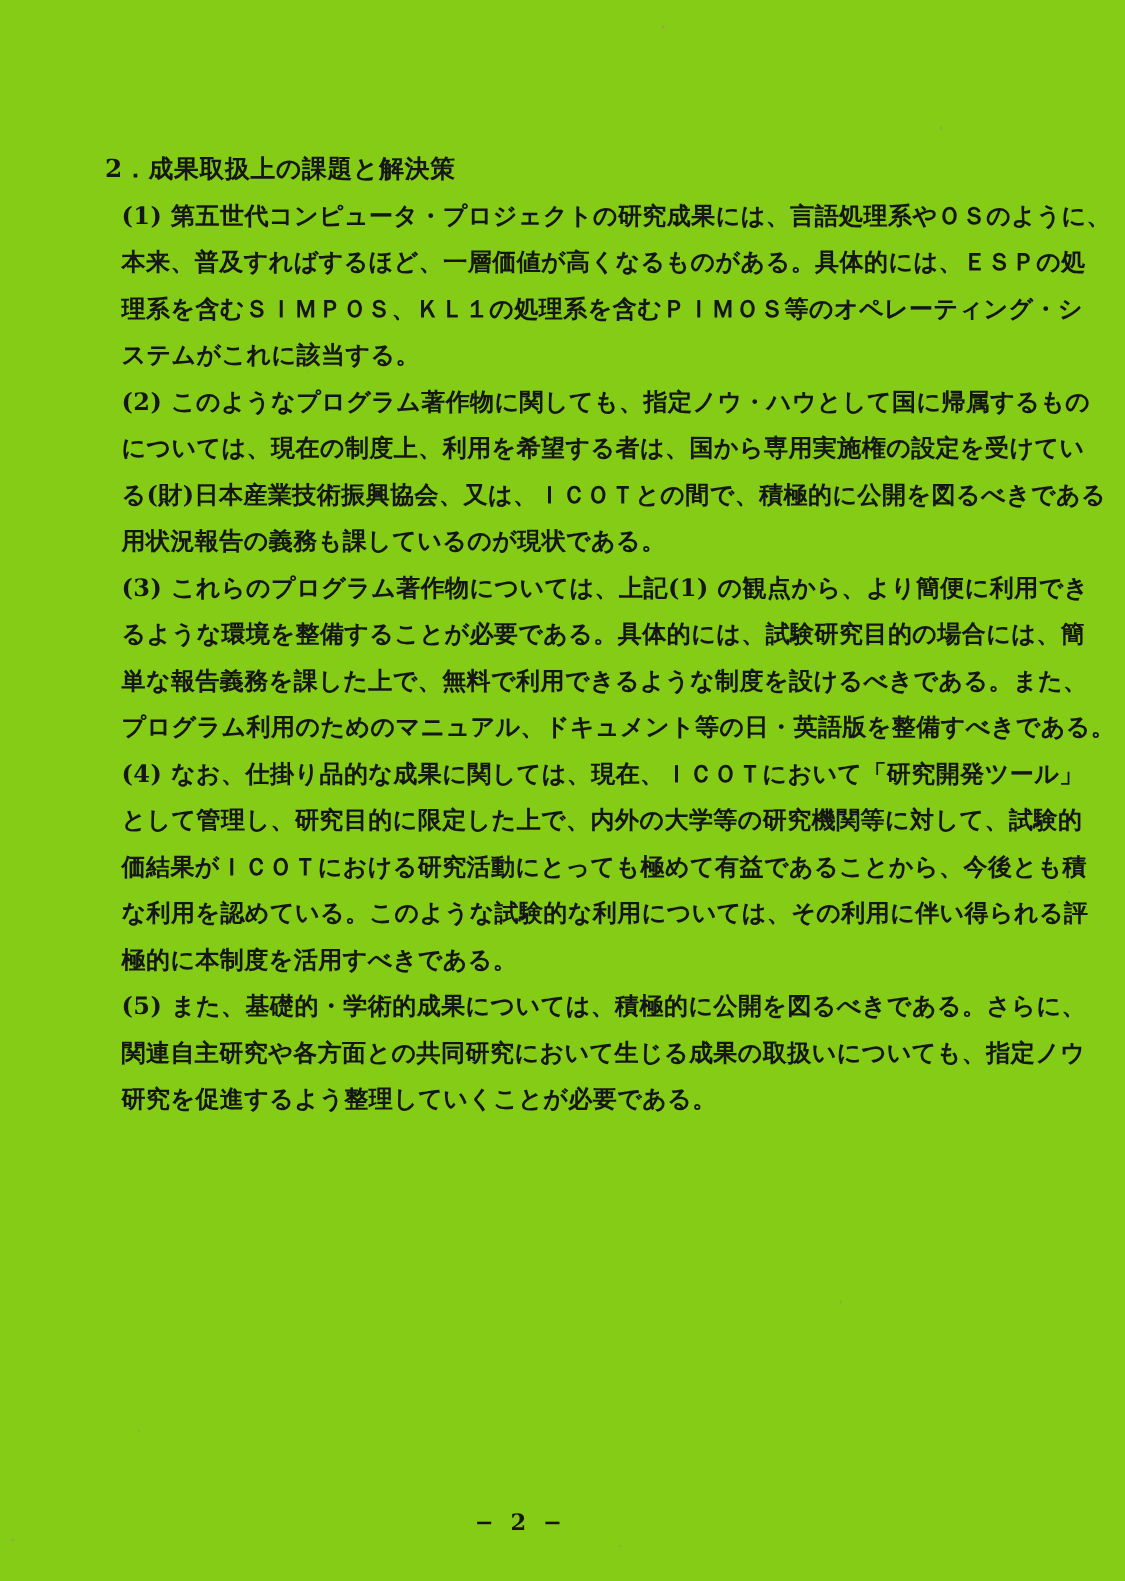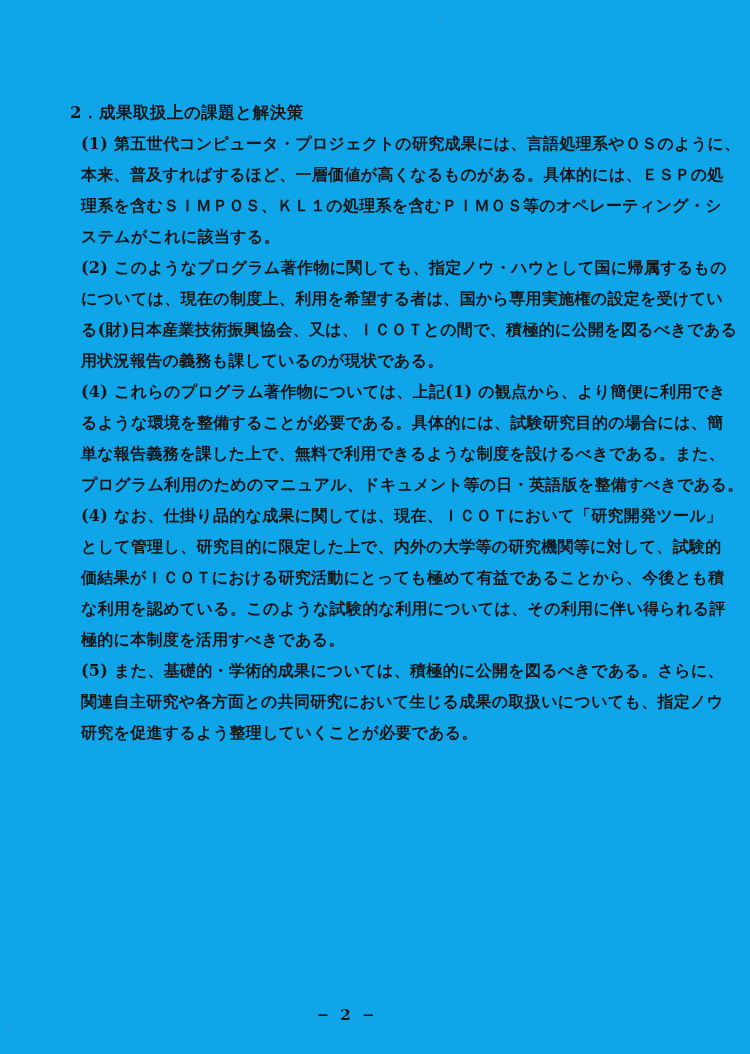--- a/index.html
+++ b/index.html
@@ -4,21 +4,21 @@
 <style>
   html, body {
     margin: 0;
     padding: 0;
     background: #ffffff;
   }
   .page {
     position: relative;
     width: 750px;
     height: 1054px;
-    background: #0ea5e9;
+    background: #84cc16;
     overflow: hidden;
     font-family: "DejaVu Serif", "Liberation Serif", serif;
     color: #161616;
   }
   .textflow {
     position: absolute;
     top: 97px;
     left: 0;
     width: 750px;
   }
@@ -91,21 +91,21 @@
     </div>
 
     <div class="bodytext">
       <p class="line">(2) このようなプログラム著作物に関しても、指定ノウ・ハウとして国に帰属するもの</p>
       <p class="line">については、現在の制度上、利用を希望する者は、国から専用実施権の設定を受けてい</p>
       <p class="line">る(財)日本産業技術振興協会、又は、ＩＣＯＴとの間で、積極的に公開を図るべきである</p>
       <p class="line">用状況報告の義務も課しているのが現状である。</p>
     </div>
 
     <div class="bodytext">
-      <p class="line">(4) これらのプログラム著作物については、上記(1) の観点から、より簡便に利用でき</p>
+      <p class="line">(3) これらのプログラム著作物については、上記(1) の観点から、より簡便に利用でき</p>
       <p class="line">るような環境を整備することが必要である。具体的には、試験研究目的の場合には、簡</p>
       <p class="line">単な報告義務を課した上で、無料で利用できるような制度を設けるべきである。また、</p>
       <p class="line">プログラム利用のためのマニュアル、ドキュメント等の日・英語版を整備すべきである。</p>
     </div>
 
     <div class="bodytext">
       <p class="line">(4) なお、仕掛り品的な成果に関しては、現在、ＩＣＯＴにおいて「研究開発ツール」</p>
       <p class="line">として管理し、研究目的に限定した上で、内外の大学等の研究機関等に対して、試験的</p>
       <p class="line">価結果がＩＣＯＴにおける研究活動にとっても極めて有益であることから、今後とも積</p>
       <p class="line">な利用を認めている。このような試験的な利用については、その利用に伴い得られる評</p>

